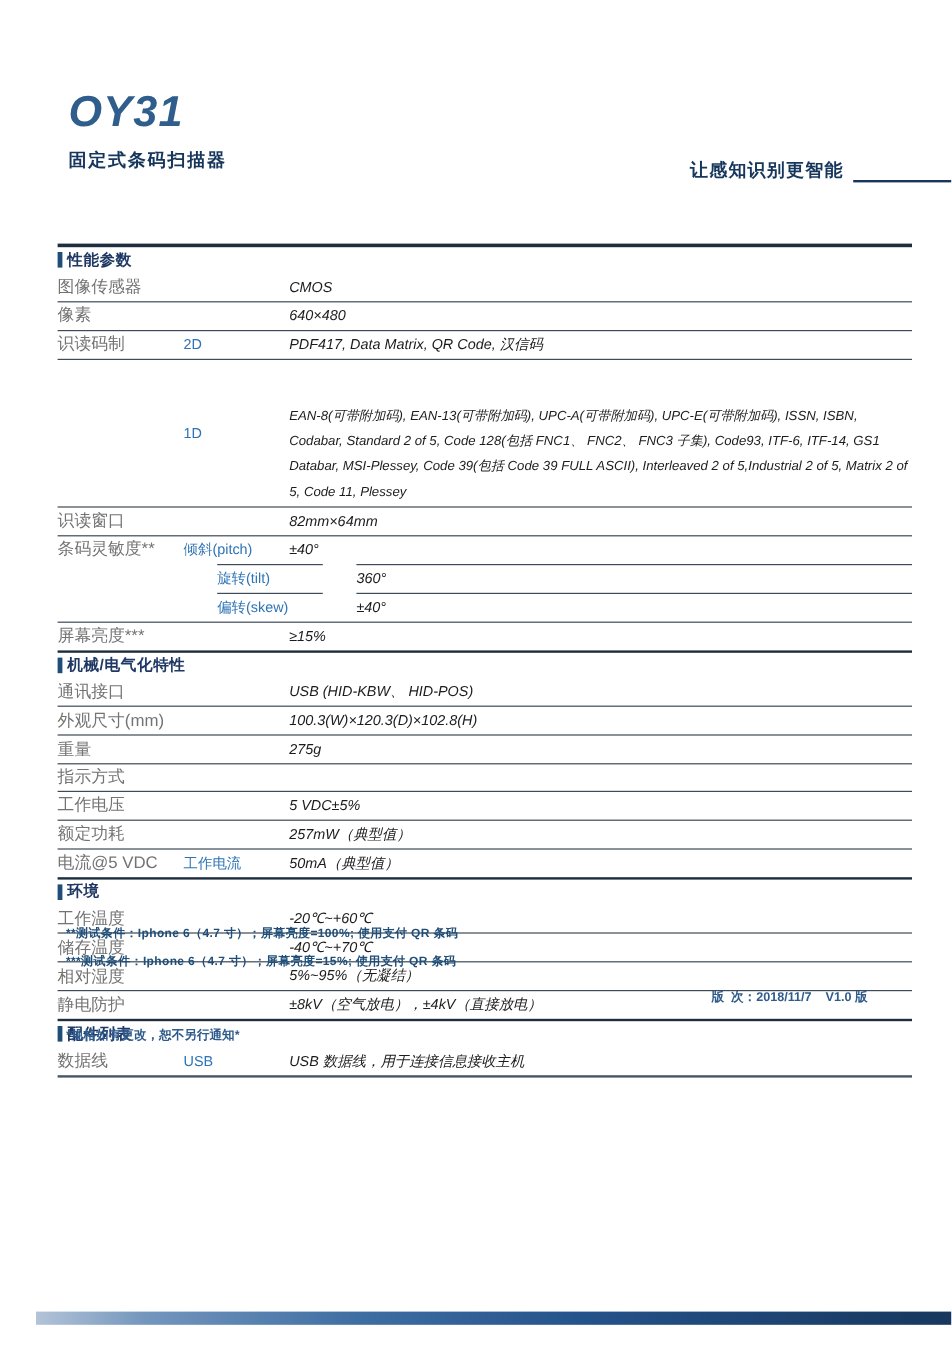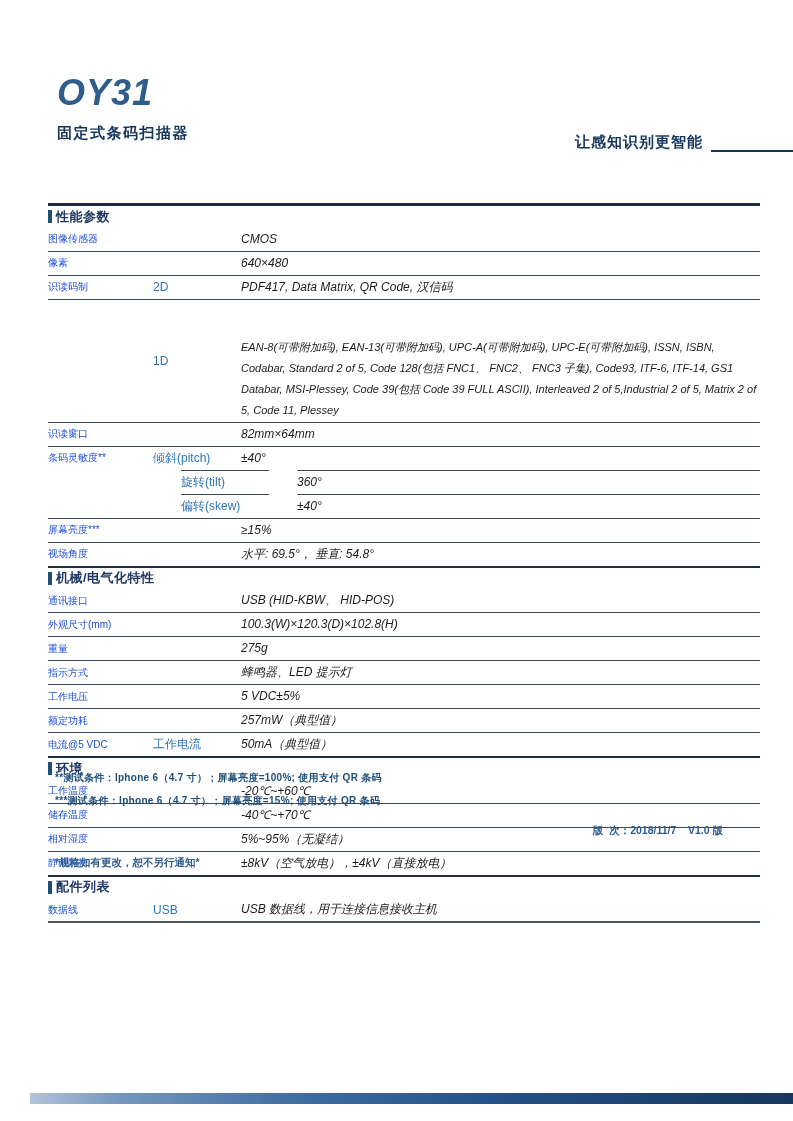--- a/index.html
+++ b/index.html
@@ -30,21 +30,21 @@
   .section.first { border-top:3px solid #1e2e3e; }
   .section.last { border-bottom:2px solid #495663;justify-content:space-between; }
   .sec-label { width:127px; flex-shrink:0; display:flex; align-items:center; height:21.5px; }
   .sec-bar { width:4px; height:13px; background:#1F4E79; margin-right:4px; }
   .sec-text { font-size:13px; font-weight:bold; color:#1F3864; letter-spacing:0.5px; }
   .sec-rows { flex:1; display:flex; flex-direction:column; }
   .row { display:flex; min-height:21.5px; }
   .row.sep { border-top:1px solid #3e4a57; }
   .row.subsep .c-sub, .row.subsep .c-val { border-top:1px solid #3e4a57;margin-left:28px; }
   .c-param { width:105px; flex-shrink:0; display:flex; align-items:center;
-             font-size:10px; color:#1d4ed8; }
+             font-size:14px; color:#737373; }
   .c-sub   { width:88px; flex-shrink:0; display:flex; align-items:center;
              font-size:12px; color:#2E74B5; }
   .c-val   { flex:1; display:flex; align-items:center; font-size:12px;
              color:#1c1c1c; line-height:21px; padding:1px 0;font-style:italic; }
   .c-val.long { font-size:11px;margin-top:36px; }
 
   
   .footnote1 { position:absolute; top:771px; left:55px; }
   .footnote2 { position:absolute; top:794px; left:55px; }
   .footnote1, .footnote2 {
@@ -121,25 +121,20 @@
         <div class="row subsep">
           <div class="c-param"></div>
           <div class="c-sub">偏转(skew)</div>
           <div class="c-val">±40°</div>
         </div>
         <div class="row sep">
           <div class="c-param">屏幕亮度***</div>
           <div class="c-sub"></div>
           <div class="c-val">≥15%</div>
         </div>
-        <div class="row sep">
-          <div class="c-param">视场角度</div>
-          <div class="c-sub"></div>
-          <div class="c-val">水平: 69.5°， 垂直: 54.8°</div>
-        </div>
       </div>
     </div>
 
     <div class="section">
       <div class="sec-label">
         <span class="sec-bar"></span>
         <span class="sec-text">机械/电气化特性</span>
       </div>
       <div class="sec-rows">
         <div class="row">
@@ -153,21 +148,20 @@
           <div class="c-val">100.3(W)×120.3(D)×102.8(H)</div>
         </div>
         <div class="row sep">
           <div class="c-param">重量</div>
           <div class="c-sub"></div>
           <div class="c-val">275g</div>
         </div>
         <div class="row sep">
           <div class="c-param">指示方式</div>
           <div class="c-sub"></div>
-          <div class="c-val">蜂鸣器、LED 提示灯</div>
         </div>
         <div class="row sep">
           <div class="c-param">工作电压</div>
           <div class="c-sub"></div>
           <div class="c-val">5 VDC±5%</div>
         </div>
         <div class="row sep">
           <div class="c-param">额定功耗</div>
           <div class="c-sub"></div>
           <div class="c-val">257mW（典型值）</div>

